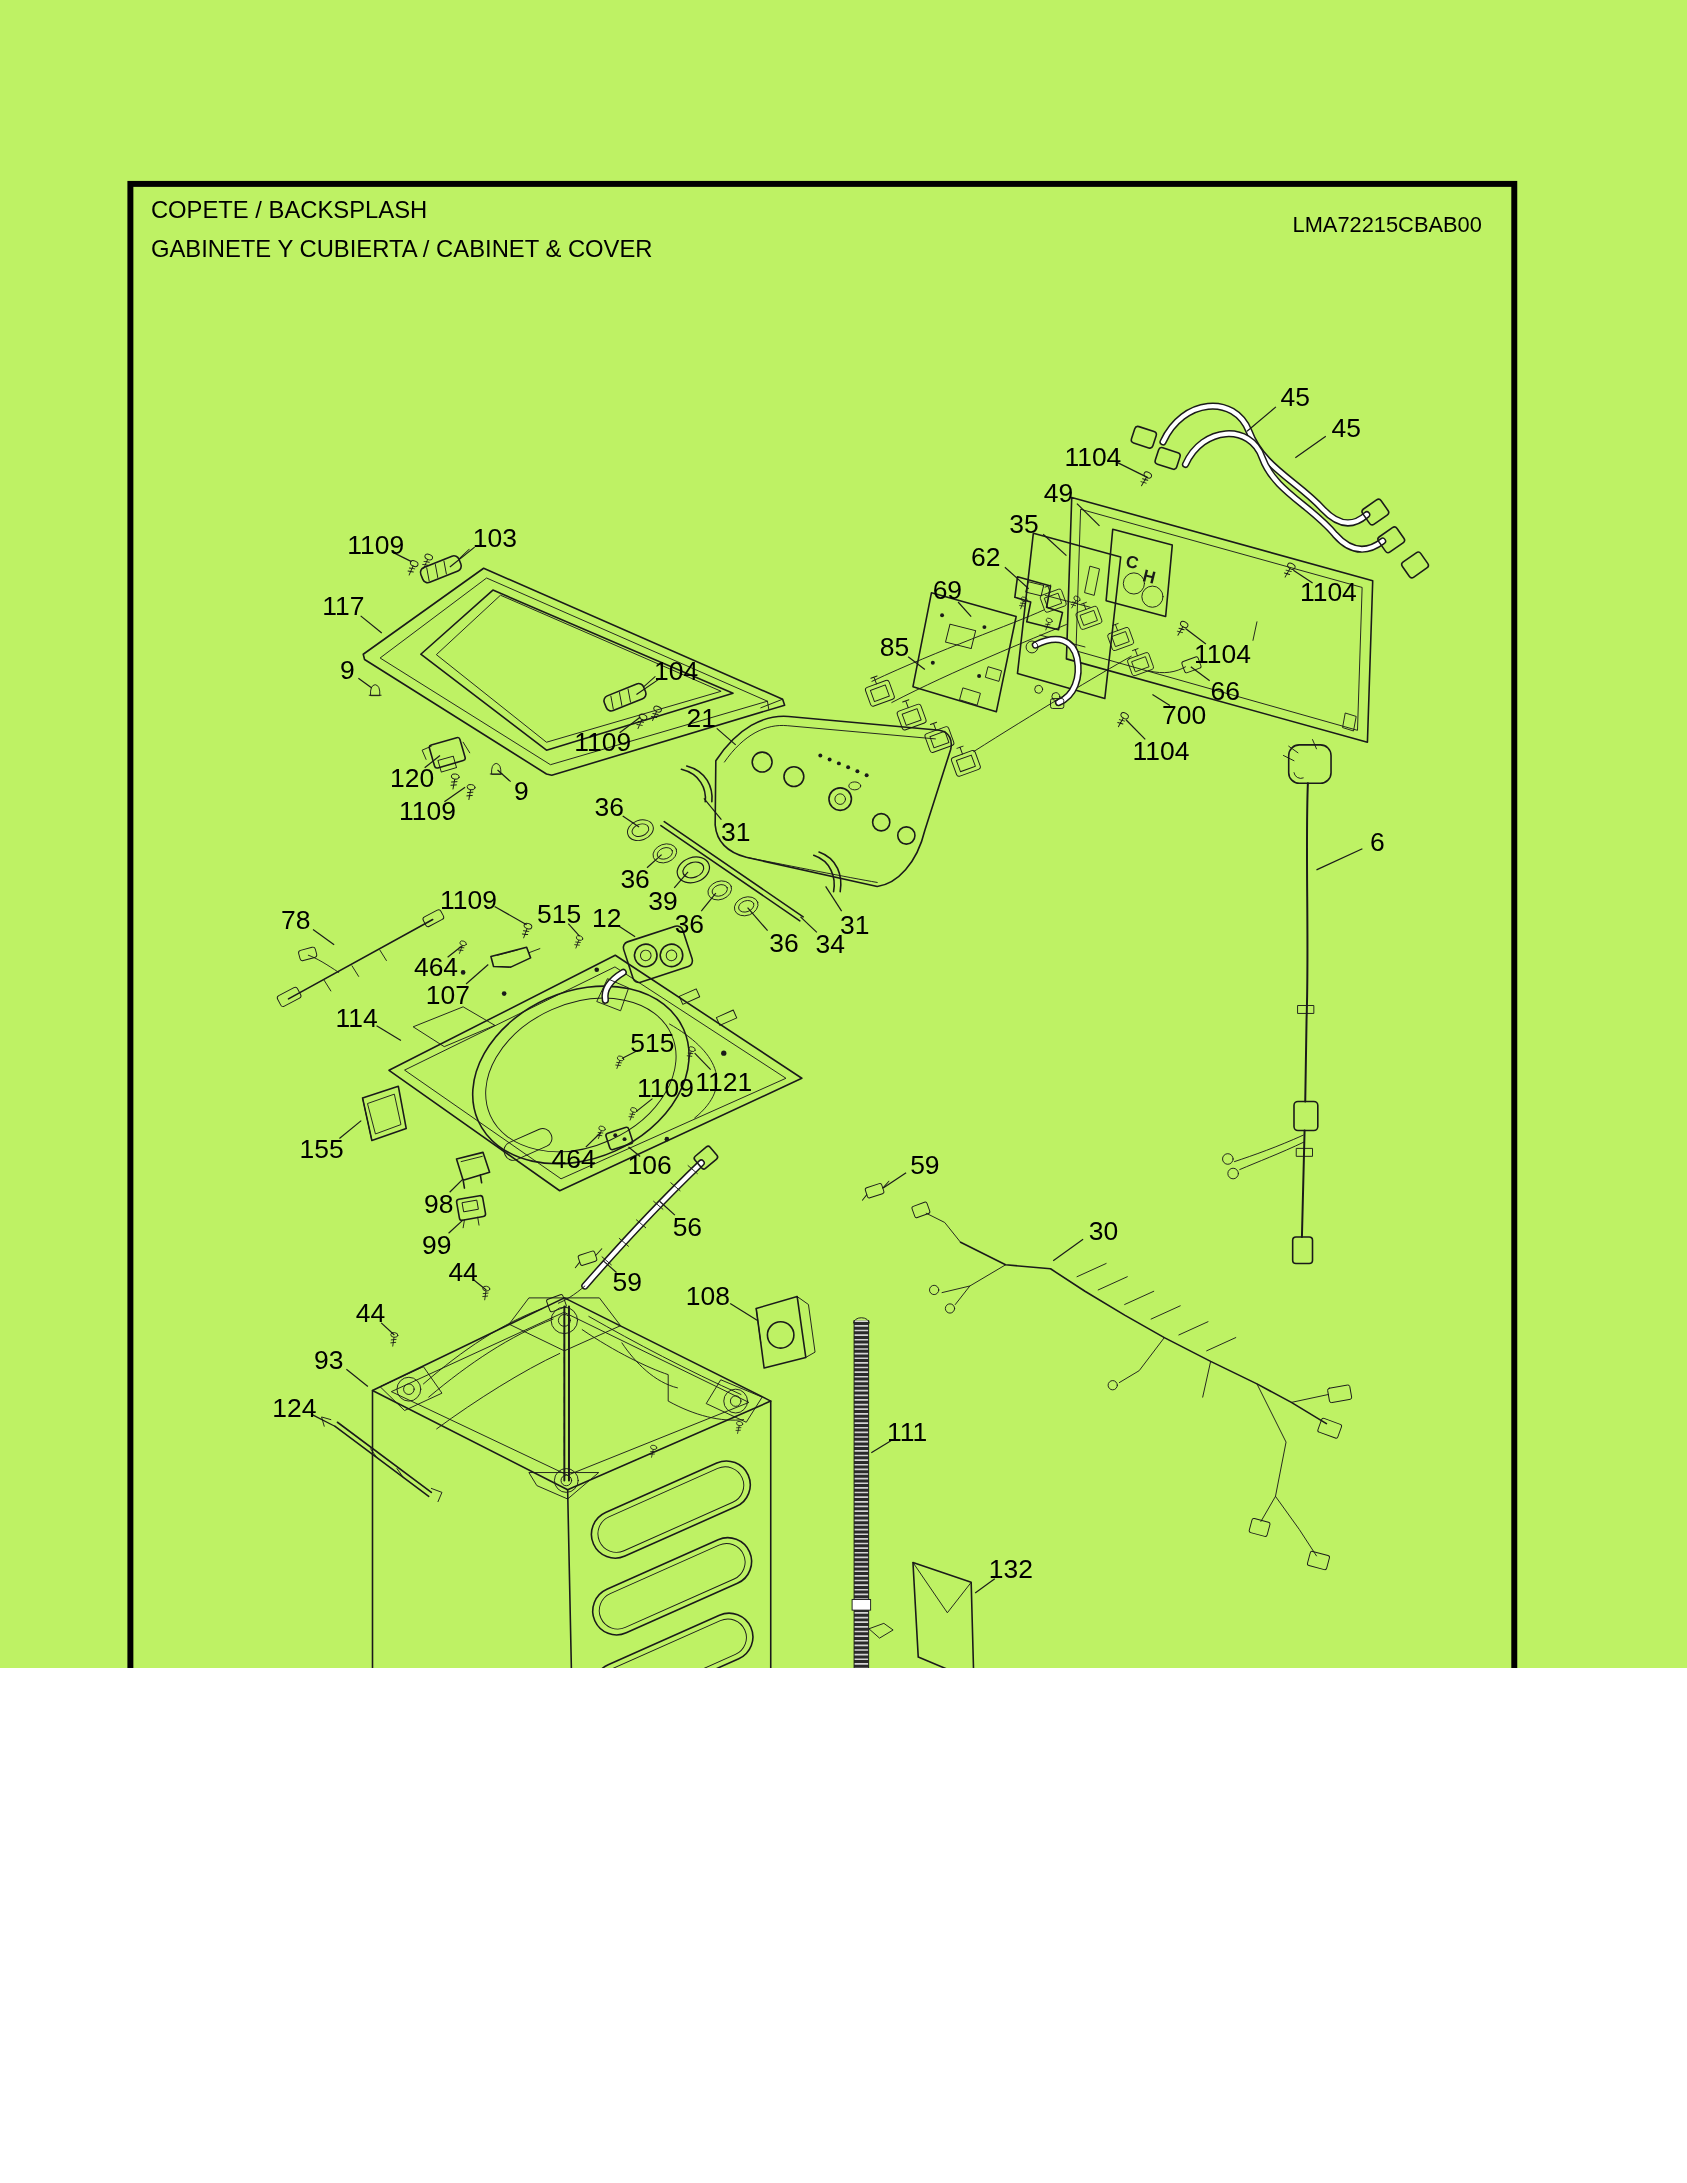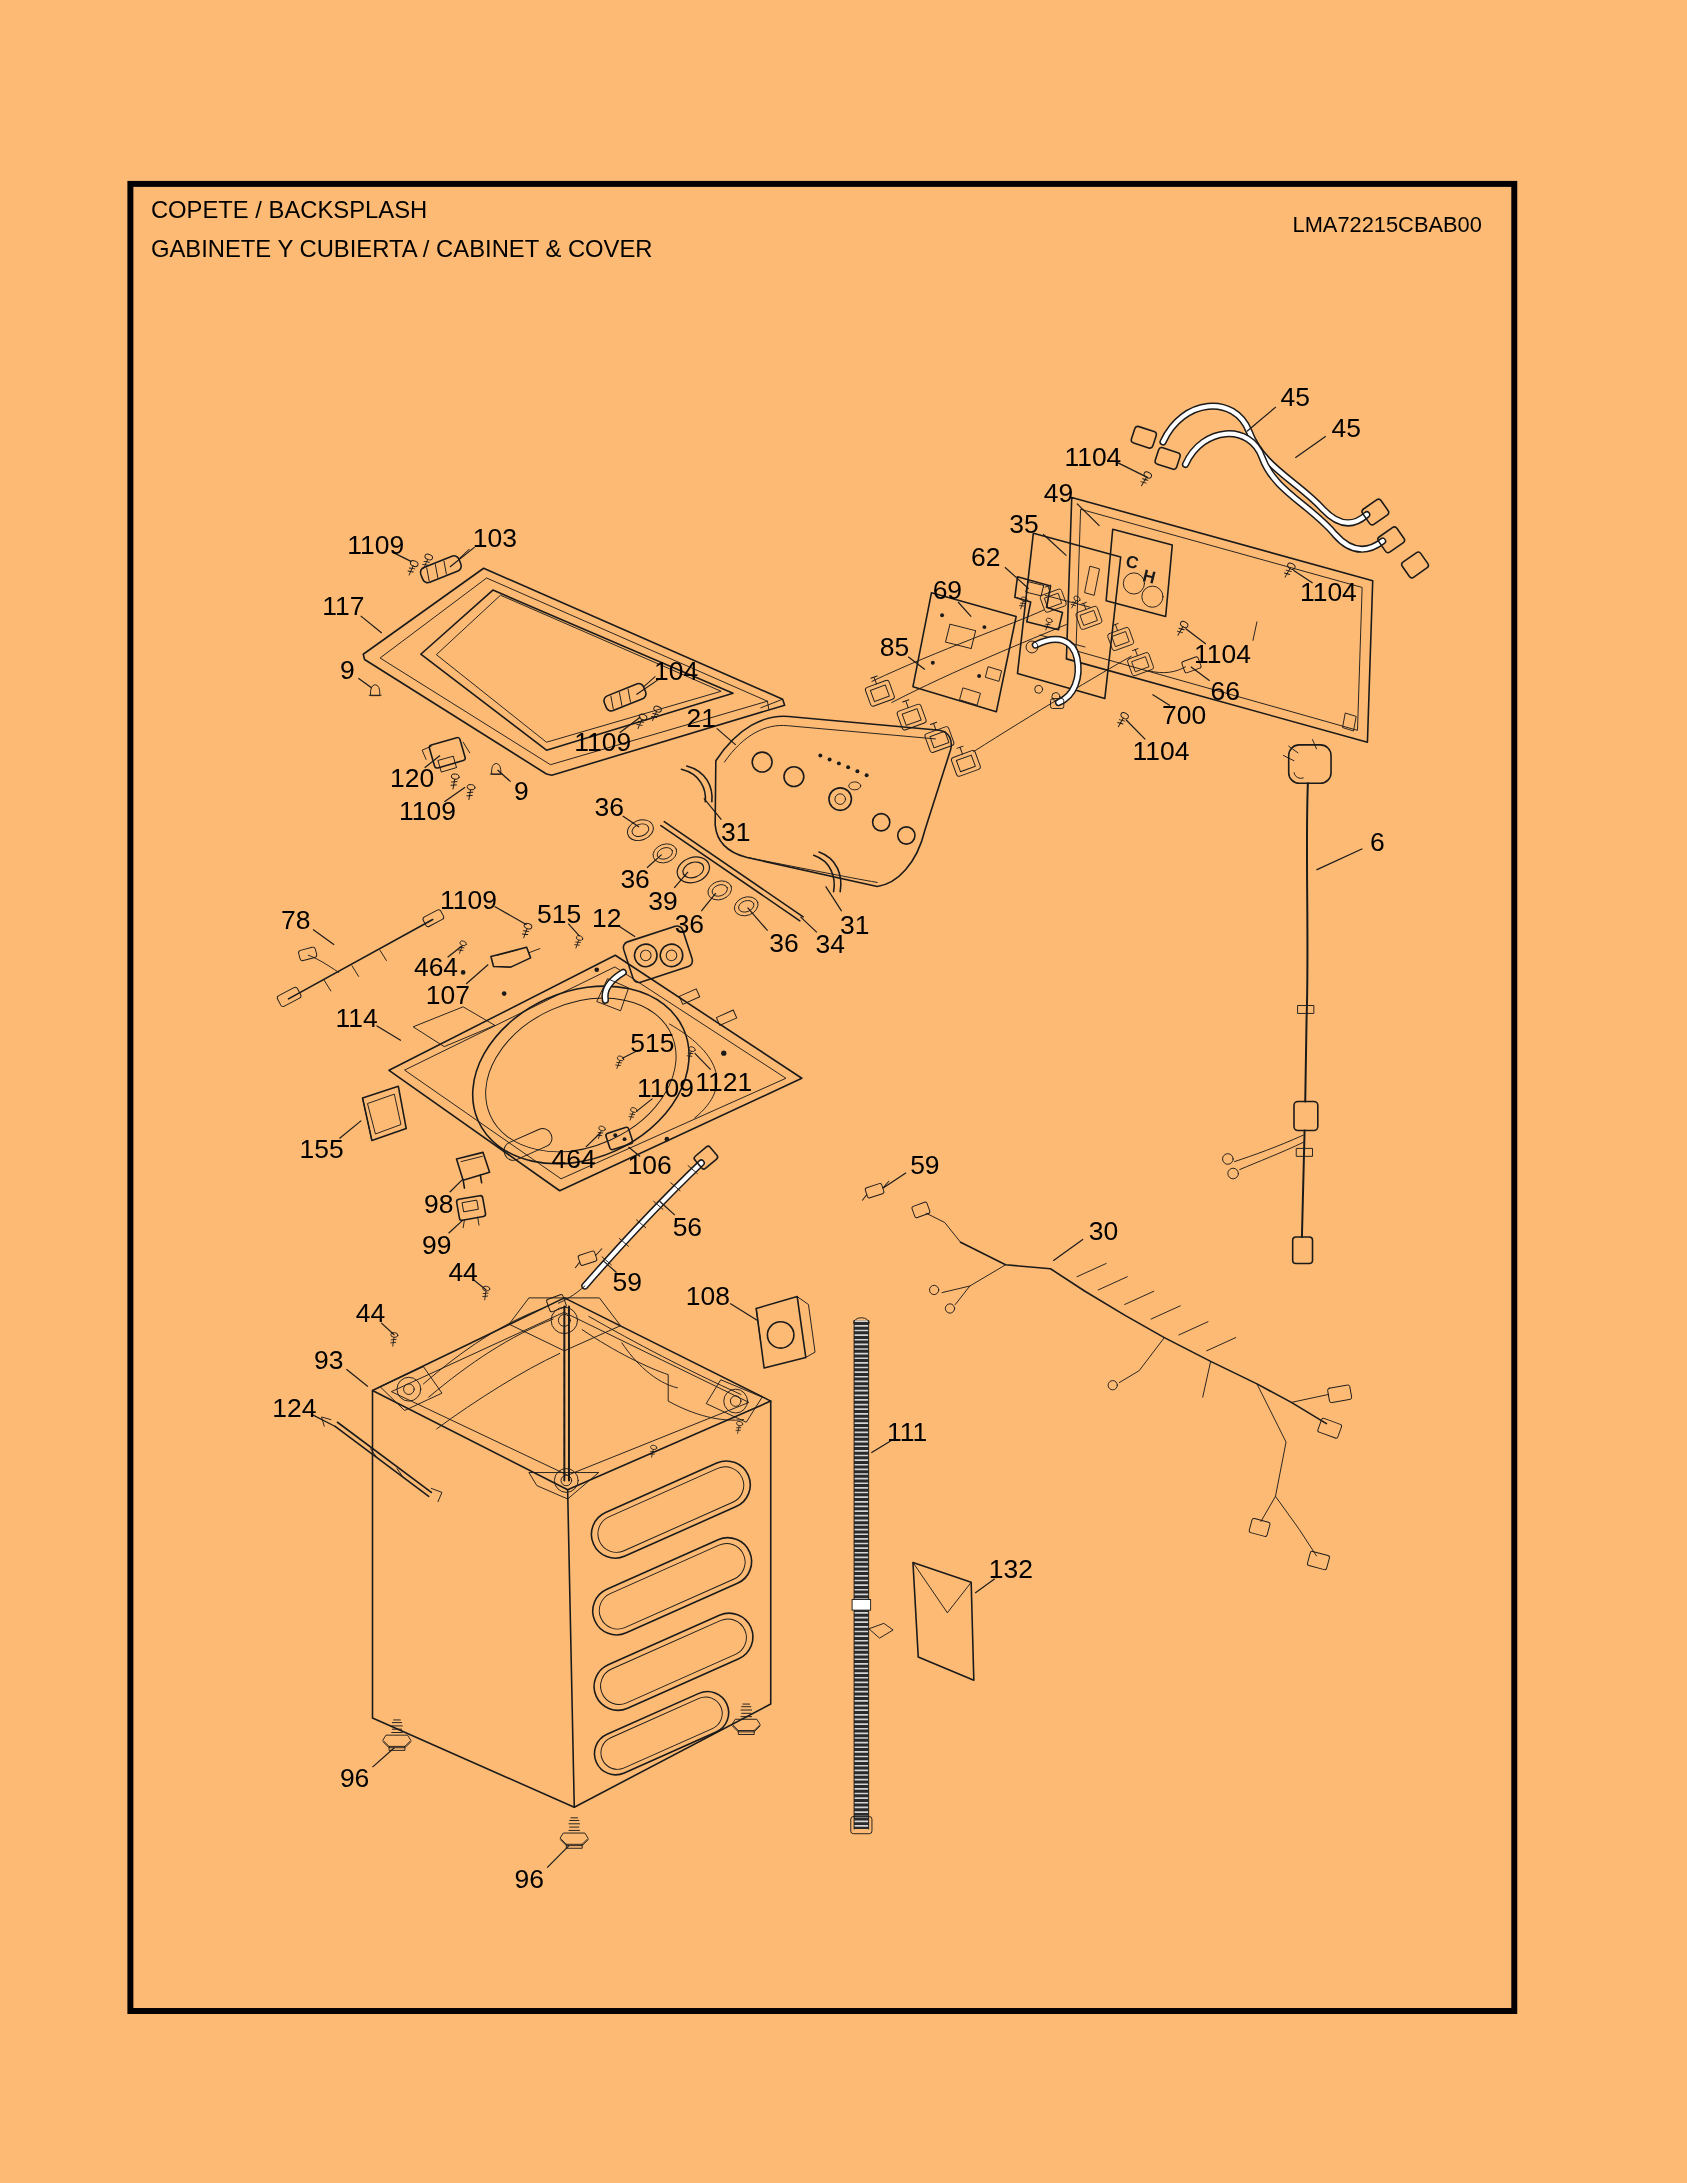--- a/index.html
+++ b/index.html
@@ -1,16 +1,16 @@
 <!DOCTYPE html>
 <html style="font-size:10.6px"><head>
 <meta charset="utf-8">
 <style>
   html,body{margin:0;padding:0;background:#ffffff;}
-  .page{position:relative;width:1687px;height:2183px;background:#fdba74;font-family:"Liberation Sans",sans-serif;}
+  .page{position:relative;width:1687px;height:1668px;background:#bef264;font-family:"Liberation Sans",sans-serif;}
   svg{position:absolute;left:0;top:0;}
   .ln{fill:none;stroke:#1a1a1a;stroke-width:2.4;stroke-linejoin:round;stroke-linecap:round;}
   .thin{stroke-width:1.4;}
   .med{stroke-width:3;}
   .tube-o{fill:none;stroke:#1a1a1a;stroke-width:11;stroke-linecap:round;}
   .tube-i{fill:none;stroke:#ffffff;stroke-width:6.5;stroke-linecap:round;}
   .dark{fill:#1a1a1a;stroke:none;}
   .corr-base{fill:none;stroke:#2a2a2a;stroke-width:22;}
   .corr-dash{fill:none;stroke:#ffffff;stroke-width:22;stroke-dasharray:2.5 4.5;opacity:.8;}
   .hdr{fill:#000000;font-family:"Liberation Sans",sans-serif;font-size:36px;}

